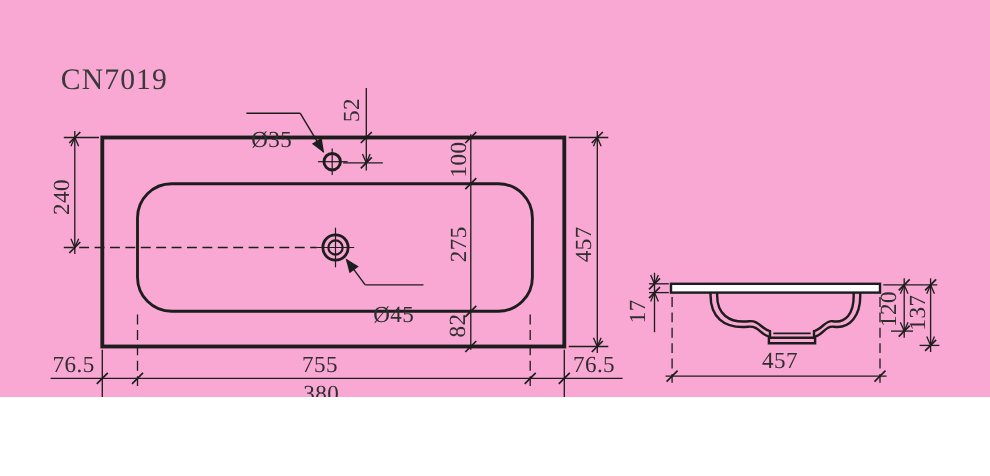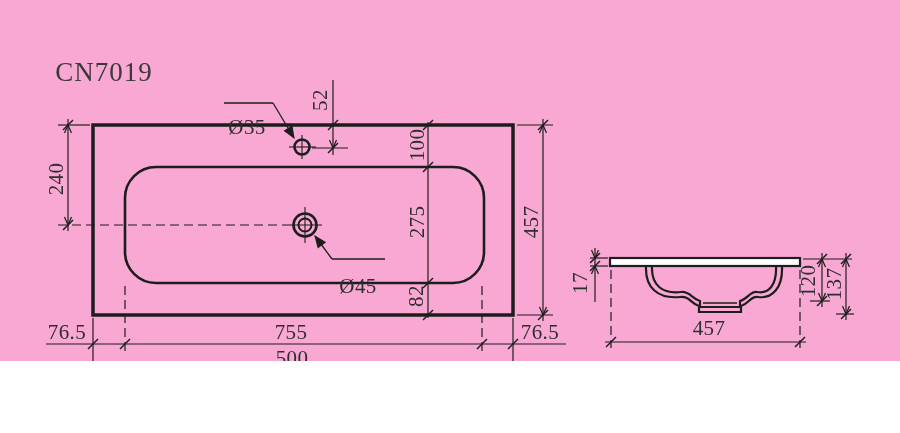--- a/index.html
+++ b/index.html
@@ -161,20 +161,20 @@
   <div class="lbl rot" style="left:320px;top:100px;">52</div>
   <div class="lbl rot" style="left:56px;top:179px;">240</div>
   <div class="lbl rot" style="left:417px;top:145px;">100</div>
   <div class="lbl rot" style="left:417px;top:222px;">275</div>
   <div class="lbl rot" style="left:416px;top:296px;">82</div>
   <div class="lbl rot" style="left:531px;top:222px;">457</div>
 
   <div class="lbl" style="left:67px;top:332px;">76.5</div>
   <div class="lbl" style="left:291px;top:332px;text-align:right;">755</div>
   <div class="lbl" style="left:540px;top:332px;">76.5</div>
-  <div class="lbl" style="left:292px;top:358px;">500</div>
+  <div class="lbl" style="left:292px;top:358px;">380</div>
 
   <div class="lbl rot" style="left:580px;top:283px;">17</div>
   <div class="lbl rot" style="left:808px;top:281px;">120</div>
   <div class="lbl rot" style="left:834px;top:284px;">137</div>
   <div class="lbl" style="left:709px;top:328px;">457</div>
 
 </div>
 
 </body></html>

